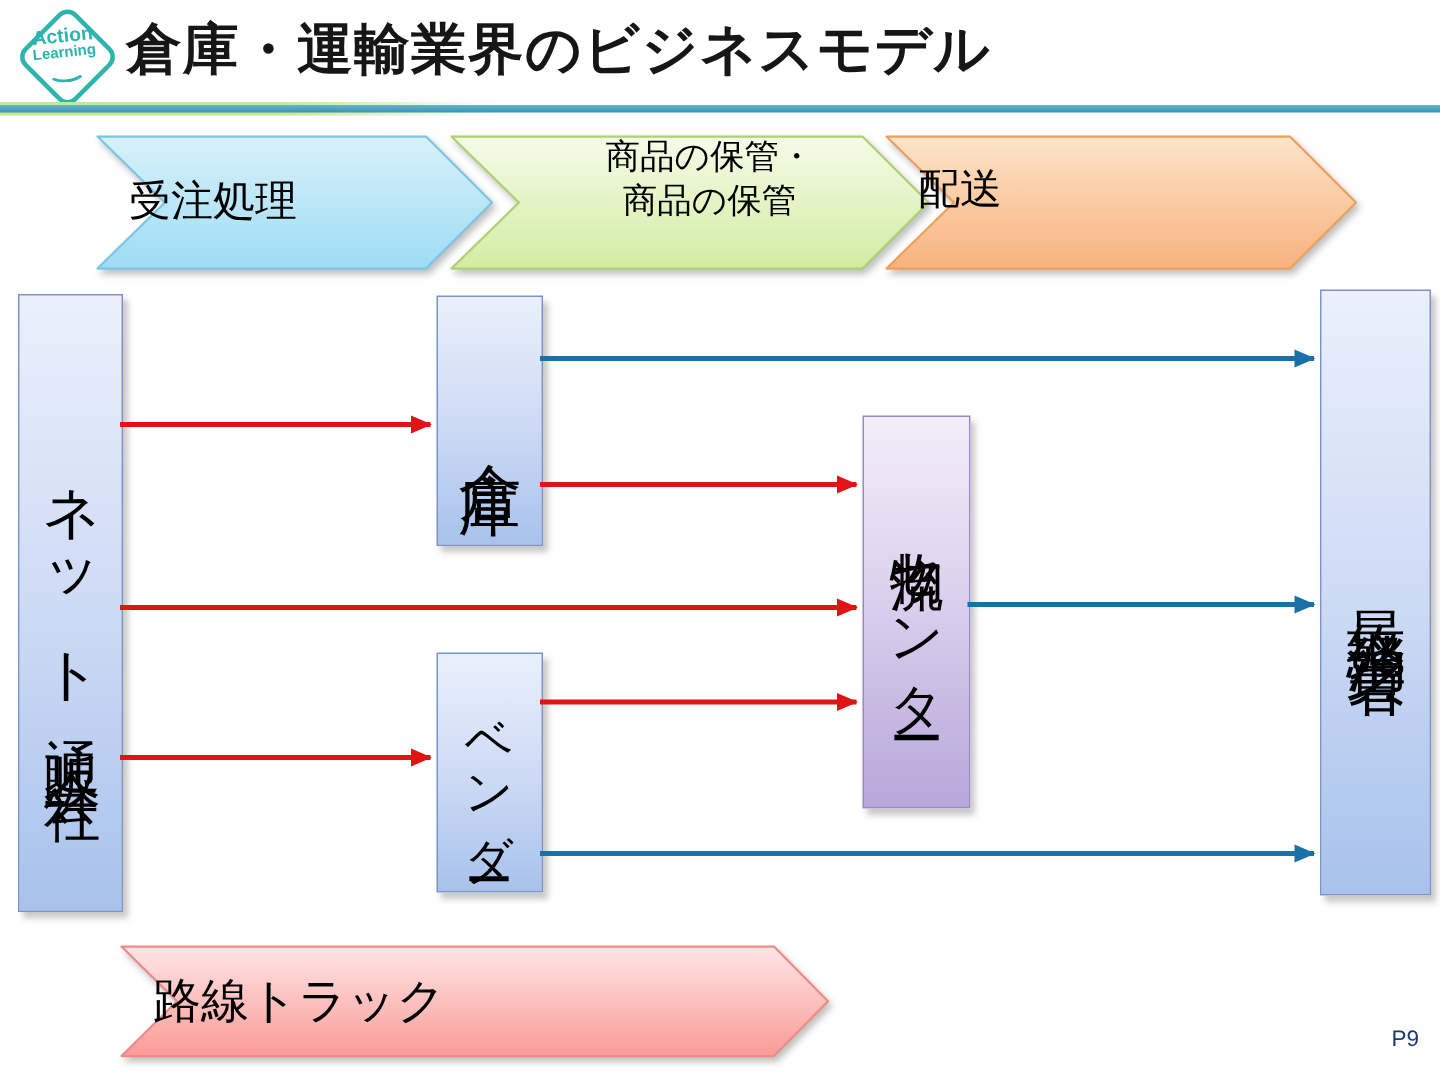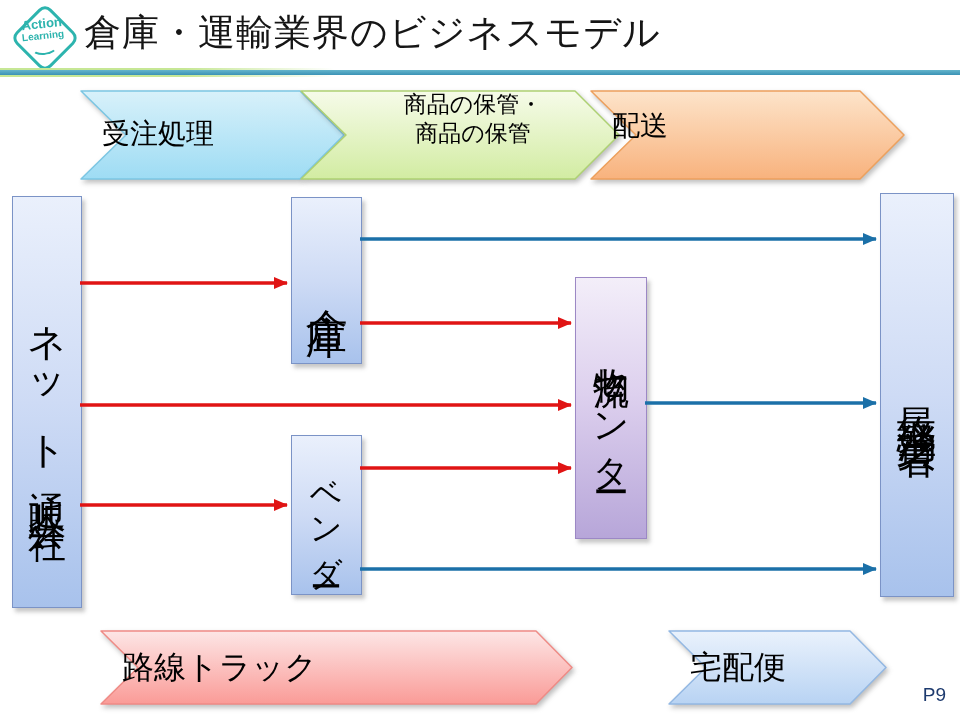--- a/index.html
+++ b/index.html
@@ -11,21 +11,21 @@
   .logo{position:absolute;left:10px;top:3px;width:66px;height:66px;}
   .logo-diamond{position:absolute;left:10px;top:10px;width:44px;height:44px;
     border:3px solid #2db4ae;border-radius:9px;transform:rotate(45deg);background:#fff;}
   .logo-inner{position:absolute;left:0;top:0;width:66px;height:66px;display:flex;
     flex-direction:column;align-items:center;justify-content:center;transform:rotate(-6deg);
     color:#2db4ae;font-weight:bold;line-height:1;}
   .logo-inner .l1{font-size:13px;letter-spacing:0px;}
   .logo-inner .l2{font-size:10px;margin-top:1px;}
   .logo-smile{width:22px;height:11px;border:2.5px solid transparent;
     border-bottom:2.5px solid #2db4ae;border-radius:50%;margin-top:-1px;}
-  .title{position:absolute;left:84px;top:8px;margin:0;font-size:37px;font-weight:400;
+  .title{position:absolute;left:84px;top:8px;margin:0;font-size:37px;font-weight:700;
     color:#161616;white-space:nowrap;letter-spacing:1px;}
   .divider{position:absolute;left:0;top:68px;width:960px;height:11px;}
   .divider-green{position:absolute;left:0;top:0;width:335px;height:9px;
     background:linear-gradient(to right,#c6e795 55%,rgba(198,231,149,0));border-radius:0 5px 5px 0;}
   .divider-teal{position:absolute;left:0;top:2px;width:960px;height:5px;
     background:linear-gradient(to bottom,#64b5cc,#3b92b5);}
   
   .chev{position:absolute;}
   .chev svg{position:absolute;left:0;top:0;overflow:visible;
     filter:drop-shadow(2px 3px 2.5px rgba(110,110,110,.45));}
@@ -49,42 +49,42 @@
   .n-vendor .vtext{font-size:32px;letter-spacing:0.04em;}
   .n-logistics{left:575px;top:277px;width:70px;height:260px;}
   .n-logistics .vtext{font-size:36px;letter-spacing:0.06em;}
   .n-consumer{left:880px;top:193px;width:72px;height:402px;}
   .n-consumer .vtext{font-size:40px;letter-spacing:0.2em;}
   
   .arrows{position:absolute;left:0;top:0;z-index:3;pointer-events:none;}
   .arrows line.red{stroke:#e01414;stroke-width:3.3px;}
   .arrows line.blue{stroke:#1b70a8;stroke-width:3.3px;}
   
-  .pagenum{position:absolute;right:14px;top:684px;font-size:19px;color:#1d3a6e;}
+  .pagenum{position:absolute;right:14px;top:684px;font-size:15px;color:#1d3a6e;}
 </style>
 </head>
 <body>
 
 <div class="slide">
 
   <div class="logo">
     <div class="logo-diamond"></div>
     <div class="logo-inner">
       <span class="l1">Action</span>
       <span class="l2">Learning</span>
       <div class="logo-smile"></div>
     </div>
   </div>
   <h1 class="title">倉庫・運輸業界のビジネスモデル</h1>
   <div class="divider">
     <div class="divider-green"></div>
     <div class="divider-teal"></div>
   </div>
 
-  <div class="chev" style="left:80px;top:90px;width:265px;height:88px">
+  <div class="chev" style="left:64px;top:90px;width:265px;height:88px">
     <svg width="265" height="90">
       <defs>
           <linearGradient id="gBlueChev" x1="0" y1="0" x2="0" y2="1">
         <stop offset="0" stop-color="#d8f1fa"></stop>
             <stop offset="1" stop-color="#9edcf4"></stop>
       </linearGradient>
         </defs>
       <polygon points="1,1 220,1 264,45 220,89 1,89 46,45" fill="url(#gBlueChev)" stroke="#7cc6e3" stroke-width="1.5" stroke-linejoin="round"></polygon>
     </svg>
     <div class="chev-label">受注処理</div>
@@ -147,41 +147,29 @@
     <line class="red" x1="80" y1="283" x2="287" y2="283" marker-end="url(#arrowhead-red)"></line>
     <line class="red" x1="360" y1="323" x2="571" y2="323" marker-end="url(#arrowhead-red)"></line>
     <line class="red" x1="80" y1="405" x2="571" y2="405" marker-end="url(#arrowhead-red)"></line>
     <line class="red" x1="360" y1="468" x2="571" y2="468" marker-end="url(#arrowhead-red)"></line>
     <line class="red" x1="80" y1="505" x2="287" y2="505" marker-end="url(#arrowhead-red)"></line>
     <line class="blue" x1="360" y1="239" x2="876" y2="239" marker-end="url(#arrowhead-blue)"></line>
     <line class="blue" x1="645" y1="403" x2="876" y2="403" marker-end="url(#arrowhead-blue)"></line>
     <line class="blue" x1="360" y1="569" x2="876" y2="569" marker-end="url(#arrowhead-blue)"></line>
   </svg>
 
-  <div class="chev" style="left:100px;top:630px;width:473px;height:75px">
+  <div class="chev" style="left:80px;top:630px;width:473px;height:75px">
     <svg width="473" height="75">
       <defs>
           <linearGradient id="gPinkChev" x1="0" y1="0" x2="0" y2="1">
         <stop offset="0" stop-color="#fde6e6"></stop>
             <stop offset="1" stop-color="#fa9b97"></stop>
       </linearGradient>
         </defs>
       <polygon points="1,1 436,1 472,37.5 436,74 1,74 38,37.5" fill="url(#gPinkChev)" stroke="#ef8b86" stroke-width="1.5" stroke-linejoin="round"></polygon>
     </svg>
     <div class="chev-label big">路線トラック</div>
   </div>
 
 
-  <div class="chev" style="left:668px;top:630px;width:219px;height:75px">
-    <svg width="219" height="75">
-      <defs>
-          <linearGradient id="gLtBlueChev" x1="0" y1="0" x2="0" y2="1">
-        <stop offset="0" stop-color="#eaf2fc"></stop>
-            <stop offset="1" stop-color="#b8d3f3"></stop>
-      </linearGradient>
-        </defs>
-      <polygon points="1,1 182,1 218,37.5 182,74 1,74 38,37.5" fill="url(#gLtBlueChev)" stroke="#93b8e3" stroke-width="1.5" stroke-linejoin="round"></polygon>
-    </svg>
-    <div class="chev-label big">宅配便</div>
-  </div>
 
   <div class="pagenum">P9</div>
 </div>
 
 </body></html>

